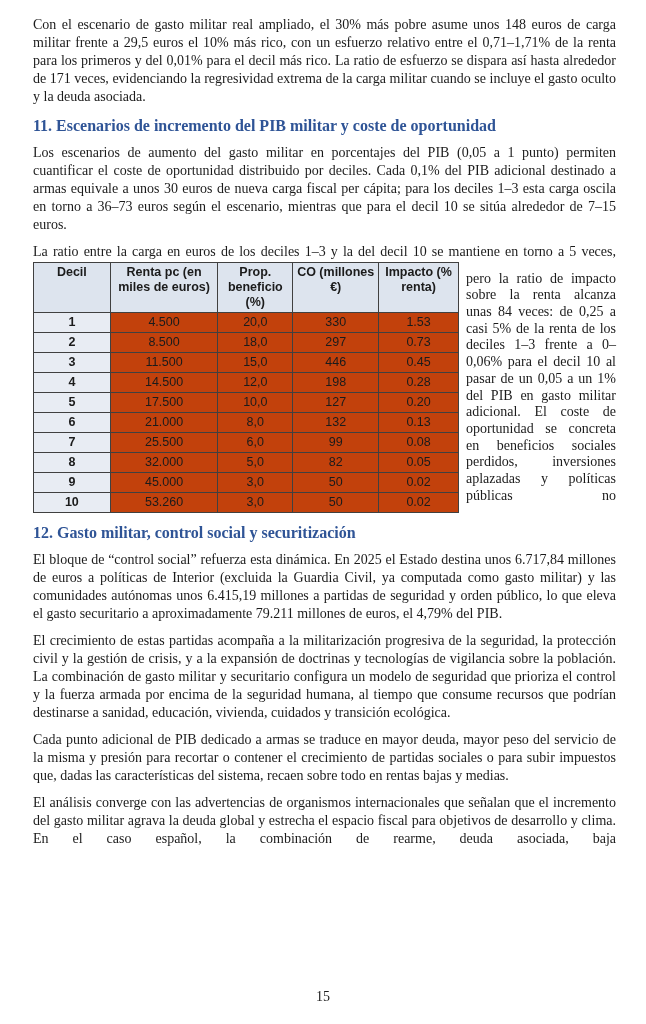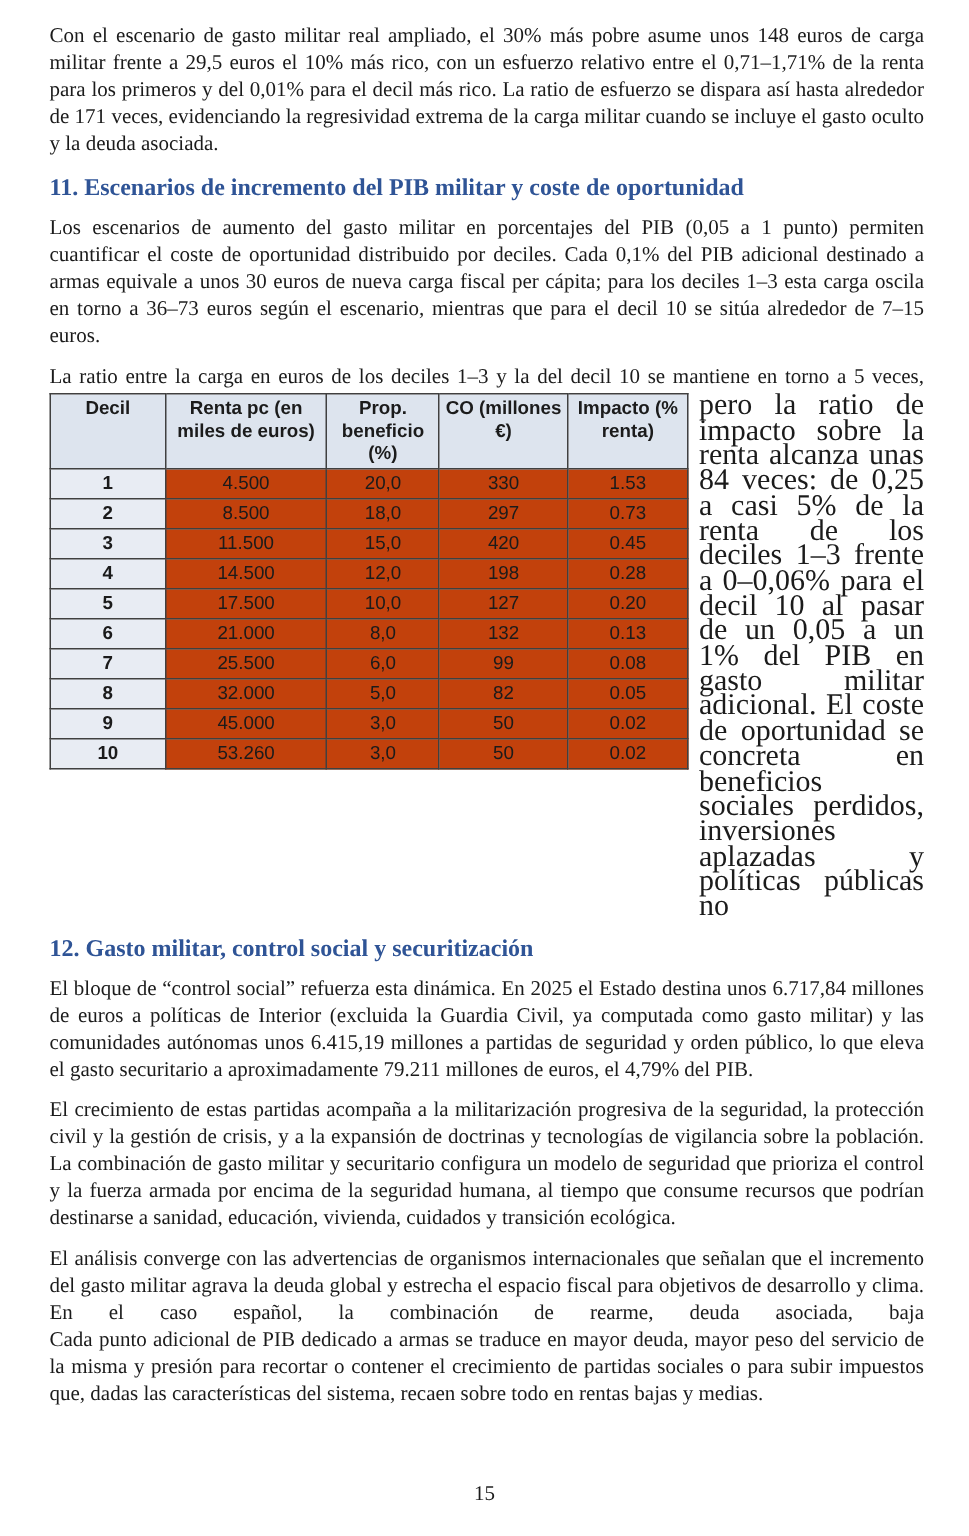--- a/index.html
+++ b/index.html
@@ -30,21 +30,21 @@
   h2.section-heading {
     font-family: "Liberation Serif", serif;
     font-size: 16px;
     line-height: 19px;
     font-weight: bold;
     color: #2F5496;
     margin: 10px 0 9px 0;
   }
   .table-wrap-row {
     display: flex;
-    align-items: flex-start;
+    align-items: center;
     gap: 7px;
     margin: 1px 0 3px 0;
   }
   table.data-table {
     border-collapse: collapse;
     font-family: "Liberation Sans", sans-serif;
     font-size: 12.5px;
     line-height: 15px;
     flex: 0 0 auto;
     width: 426px;
@@ -61,21 +61,21 @@
   }
   table.data-table td { background: #c2410c; }
   table.data-table td:first-child {
     background: #e8ecf3;
     font-weight: bold;
   }
   .side-text {
     flex: 1 1 auto;
     text-align: justify;
     text-align-last: justify;
-    font-size: 20px;
+    font-size: 14px;
     line-height: 16.7px;
   }
   .tail-para {
     text-align: justify;
     margin-bottom: 9px;
   }
   .page-number {
     position: absolute;
     bottom: 18px;
     left: 0;
@@ -128,21 +128,21 @@
             <td>2</td>
             <td>8.500</td>
             <td>18,0</td>
             <td>297</td>
             <td>0.73</td>
           </tr>
           <tr>
             <td>3</td>
             <td>11.500</td>
             <td>15,0</td>
-            <td>420</td>
+            <td>446</td>
             <td>0.45</td>
           </tr>
           <tr>
             <td>4</td>
             <td>14.500</td>
             <td>12,0</td>
             <td>198</td>
             <td>0.28</td>
           </tr>
           <tr>
@@ -194,19 +194,19 @@
 
 
   <h2 class="section-heading">12. Gasto militar, control social y securitización</h2>
 
   <p class="body-text">El bloque de “control social” refuerza esta dinámica. En 2025 el Estado destina unos 6.717,84 millones de euros a políticas de Interior (excluida la Guardia Civil, ya computada como gasto militar) y las comunidades autónomas unos 6.415,19 millones a partidas de seguridad y orden público, lo que eleva el gasto securitario a aproximadamente 79.211 millones de euros, el 4,79% del PIB.</p>
 
   <p class="body-text">El crecimiento de estas partidas acompaña a la militarización progresiva de la seguridad, la protección civil y la gestión de crisis, y a la expansión de doctrinas y tecnologías de vigilancia sobre la población. La combinación de gasto militar y securitario configura un modelo de seguridad que prioriza el control y la fuerza armada por encima de la seguridad humana, al tiempo que consume recursos que podrían destinarse a sanidad, educación, vivienda, cuidados y transición ecológica.</p>
 
 
 
+  <p class="body-text">Cada punto adicional de PIB dedicado a armas se traduce en mayor deuda, mayor peso del servicio de la misma y presión para recortar o contener el crecimiento de partidas sociales o para subir impuestos que, dadas las características del sistema, recaen sobre todo en rentas bajas y medias.</p>
+
   <p class="body-text force-justify">El análisis converge con las advertencias de organismos internacionales que señalan que el incremento del gasto militar agrava la deuda global y estrecha el espacio fiscal para objetivos de desarrollo y clima. En el caso español, la combinación de rearme, deuda asociada, baja</p>
 
-  <p class="body-text">Cada punto adicional de PIB dedicado a armas se traduce en mayor deuda, mayor peso del servicio de la misma y presión para recortar o contener el crecimiento de partidas sociales o para subir impuestos que, dadas las características del sistema, recaen sobre todo en rentas bajas y medias.</p>
-
 </div>
 
 <div class="page-number">15</div>
 
 </body></html>

